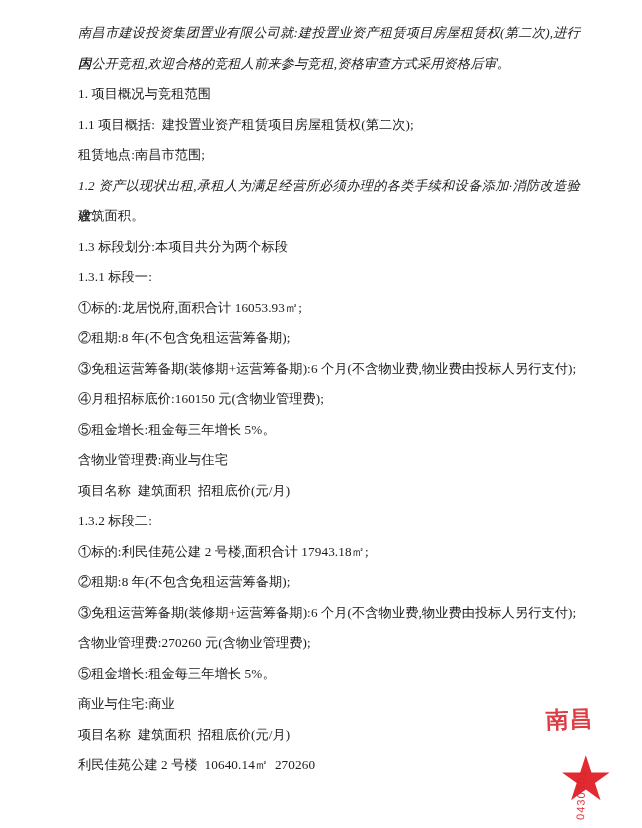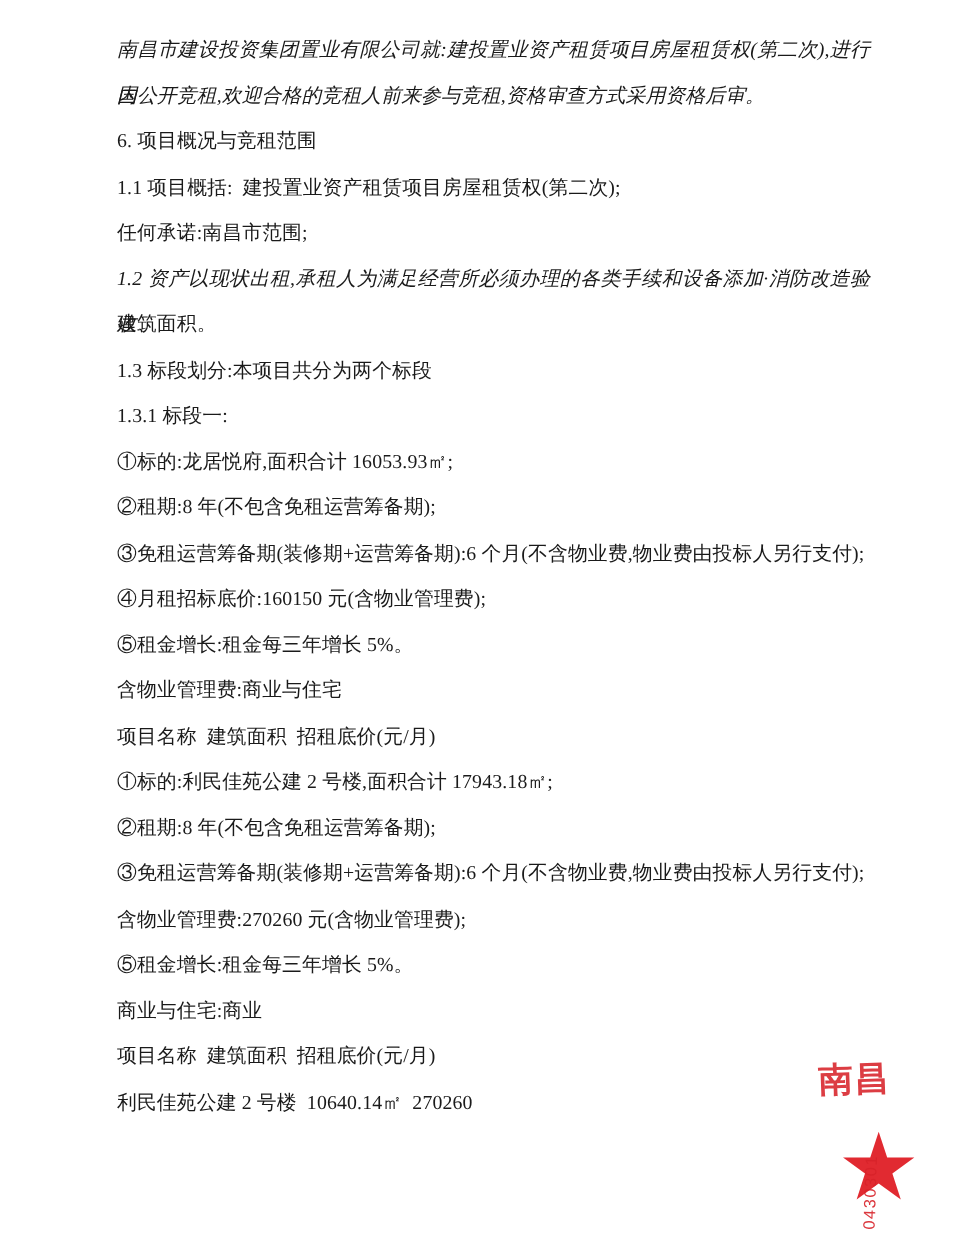--- a/index.html
+++ b/index.html
@@ -99,34 +99,35 @@
     opacity: 0.9;
   }
 </style>
 </head>
 <body>
 
 <div class="page">
   <div class="doc-body">
     <p class="line justify">南昌市建设投资集团置业有限公司就:建投置业资产租赁项目房屋租赁权(第二次),进行国</p>
     <p class="line justify">内公开竞租,欢迎合格的竞租人前来参与竞租,资格审查方式采用资格后审。</p>
-    <p class="line">6. 项目概况与竞租范围</p>
+    <p class="line">1. 项目概况与竞租范围</p>
     <p class="line">1.1 项目概括:  建投置业资产租赁项目房屋租赁权(第二次);</p>
-    <p class="line">任何承诺:南昌市范围;</p>
+    <p class="line">租赁地点:南昌市范围;</p>
     <p class="line justify">1.2 资产以现状出租,承租人为满足经营所必须办理的各类手续和设备添加·消防改造验收、</p>
     <p class="line">建筑面积。</p>
     <p class="line">1.3 标段划分:本项目共分为两个标段</p>
     <p class="line">1.3.1 标段一:</p>
     <p class="line">①标的:龙居悦府,面积合计 16053.93㎡;</p>
     <p class="line">②租期:8 年(不包含免租运营筹备期);</p>
     <p class="line">③免租运营筹备期(装修期+运营筹备期):6 个月(不含物业费,物业费由投标人另行支付);</p>
     <p class="line">④月租招标底价:160150 元(含物业管理费);</p>
     <p class="line">⑤租金增长:租金每三年增长 5%。</p>
     <p class="line">含物业管理费:商业与住宅</p>
     <p class="line">项目名称  建筑面积  招租底价(元/月)</p>
+    <p class="line">1.3.2 标段二:</p>
     <p class="line">①标的:利民佳苑公建 2 号楼,面积合计 17943.18㎡;</p>
     <p class="line">②租期:8 年(不包含免租运营筹备期);</p>
     <p class="line">③免租运营筹备期(装修期+运营筹备期):6 个月(不含物业费,物业费由投标人另行支付);</p>
     <p class="line">含物业管理费:270260 元(含物业管理费);</p>
     <p class="line">⑤租金增长:租金每三年增长 5%。</p>
     <p class="line">商业与住宅:商业</p>
     <p class="line">项目名称  建筑面积  招租底价(元/月)</p>
     <p class="line">利民佳苑公建 2 号楼  10640.14㎡  270260</p>
 
   </div>

